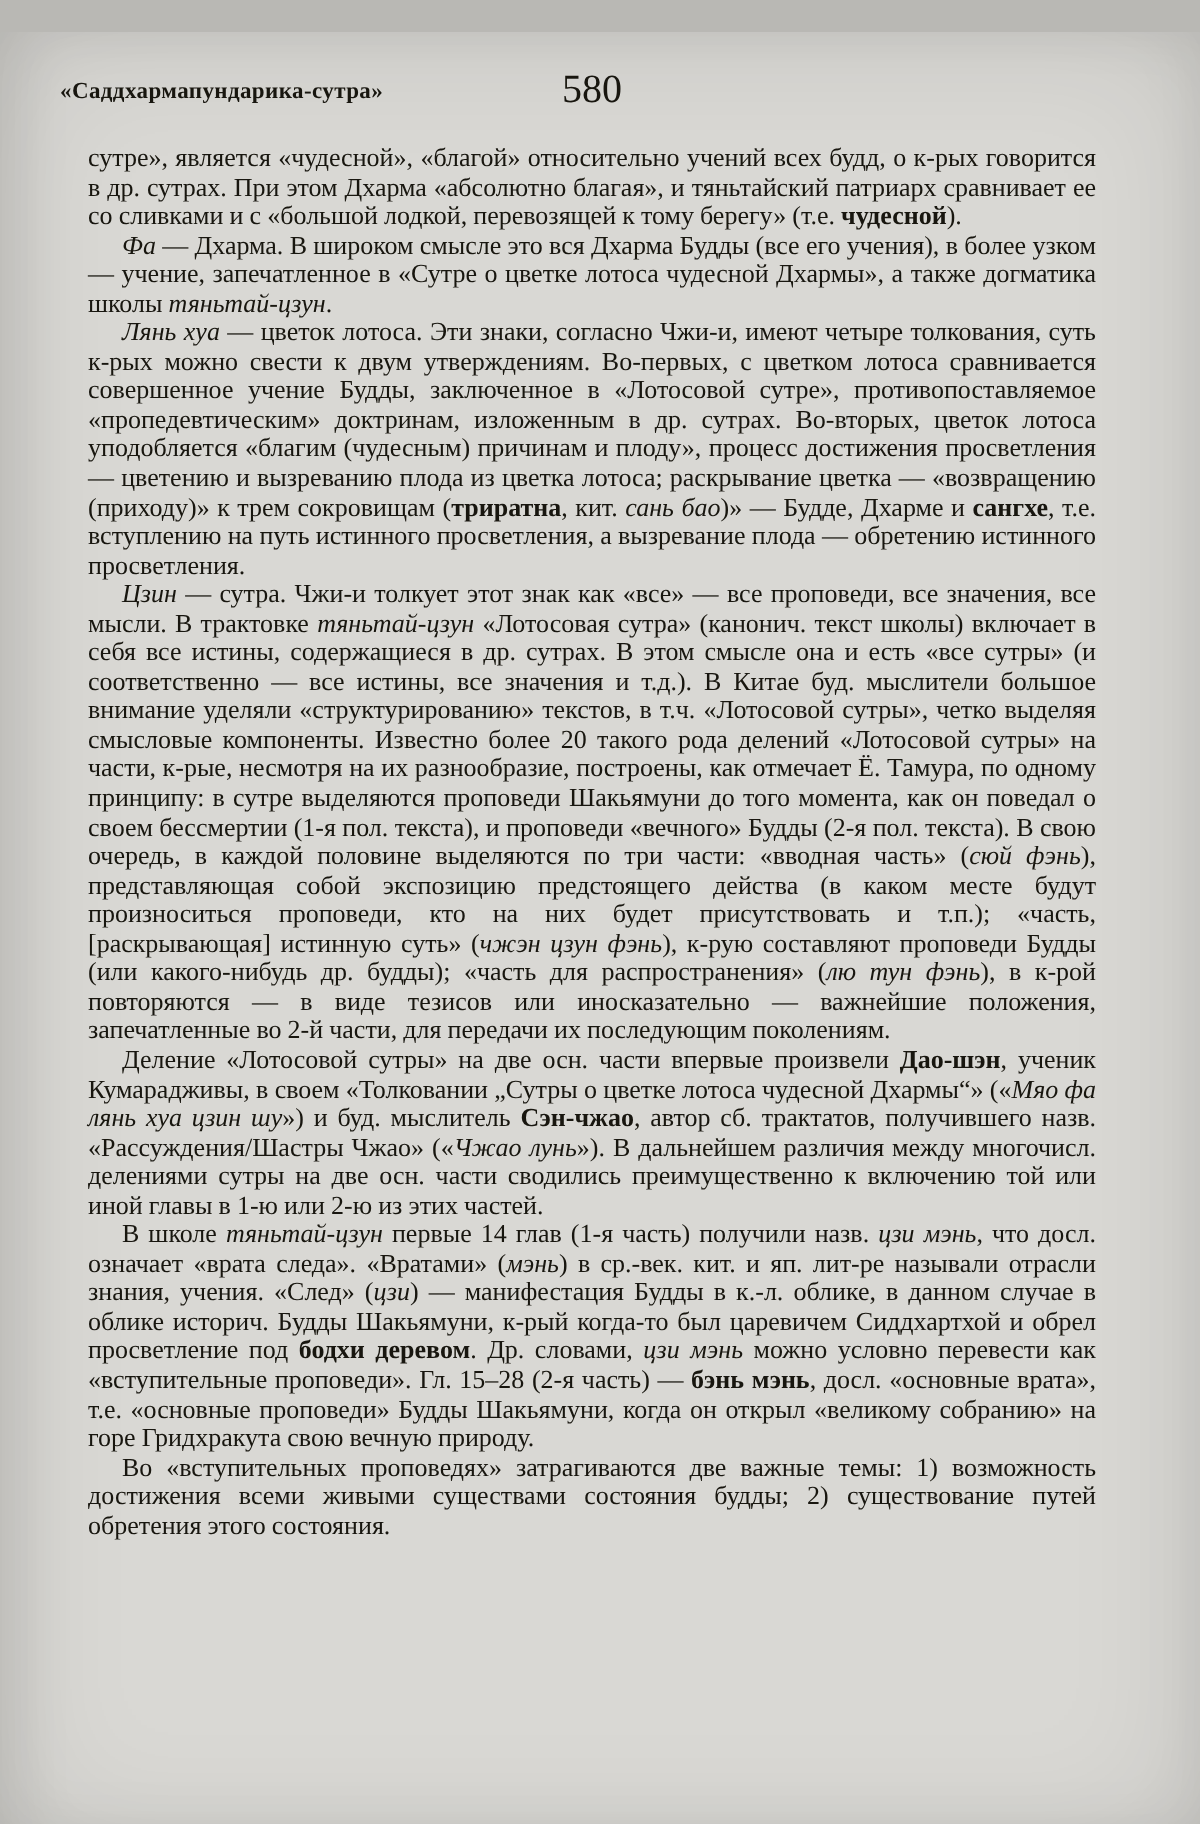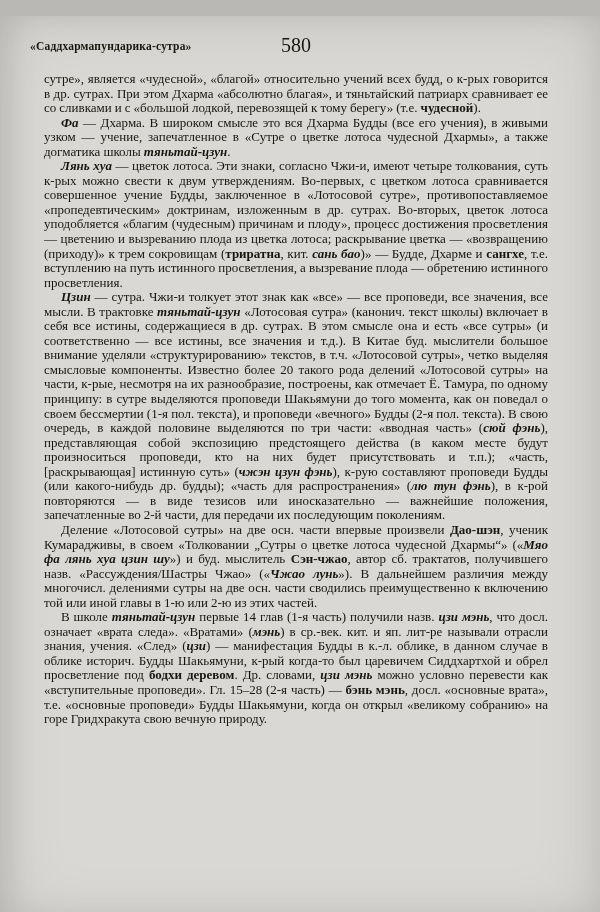--- a/index.html
+++ b/index.html
@@ -51,32 +51,33 @@
     word-spacing: -0.2px;
   }
   .para {
     margin: 0;
     padding: 0;
   }
   .para.indent {
     text-indent: 17px;
   }
   .seg-b  { font-weight: bold; }
-  .seg-i  { font-style: italic; font-weight: bold; }
+  .seg-i  { font-style: italic; }
   .seg-bi { font-weight: bold; }
 </style>
 </head>
 <body>
 
 <div class="scan-page" style="color: rgb(24, 22, 15); background-color: rgb(217, 216, 212);">
   <div class="page-header">
     <span class="running-title">«Саддхармапундарика-сутра»</span>
     <span class="page-number">580</span>
   </div>
   <div class="page-body">
       <p class="para"><span>сутре», является «чудесной», «благой» относительно учений всех будд, о к-рых говорится в др. сутрах. При этом Дхарма «абсолютно благая», и тяньтайский патриарх сравнивает ее со сливками и с «большой лодкой, перевозящей к тому берегу» (т.е. </span><span class="seg-b">чудесной</span><span>).</span></p>
-      <p class="para indent"><span class="seg-i">Фа</span><span> — Дхарма. В широком смысле это вся Дхарма Будды (все его учения), в живыми узком — учение, запечатленное в «Сутре о цветке лотоса чудесной Дхармы», а также догматика школы </span><span class="seg-i">тяньтай-цзун</span><span>.</span></p>
+      <p class="para indent"><span class="seg-i">Фа</span><span> — Дхарма. В широком смысле это вся Дхарма Будды (все его учения), в более узком — учение, запечатленное в «Сутре о цветке лотоса чудесной Дхармы», а также догматика школы </span><span class="seg-i">тяньтай-цзун</span><span>.</span></p>
       <p class="para indent"><span class="seg-i">Лянь хуа</span><span> — цветок лотоса. Эти знаки, согласно Чжи-и, имеют четыре толкования, суть к-рых можно свести к двум утверждениям. Во-первых, с цветком лотоса сравнивается совершенное учение Будды, заключенное в «Лотосовой сутре», противопоставляемое «пропедевтическим» доктринам, изложенным в др. сутрах. Во-вторых, цветок лотоса уподобляется «благим (чудесным) причинам и плоду», процесс достижения просветления — цветению и вызреванию плода из цветка лотоса; раскрывание цветка — «возвращению (приходу)» к трем сокровищам (</span><span class="seg-b">триратна</span><span>, кит. </span><span class="seg-i">сань бао</span><span>)» — Будде, Дхарме и </span><span class="seg-b">сангхе</span><span>, т.е. вступлению на путь истинного просветления, а вызревание плода — обретению истинного просветления.</span></p>
       <p class="para indent"><span class="seg-i">Цзин</span><span> — сутра. Чжи-и толкует этот знак как «все» — все проповеди, все значения, все мысли. В трактовке </span><span class="seg-i">тяньтай-цзун</span><span> «Лотосовая сутра» (канонич. текст школы) включает в себя все истины, содержащиеся в др. сутрах. В этом смысле она и есть «все сутры» (и соответственно — все истины, все значения и т.д.). В Китае буд. мыслители большое внимание уделяли «структурированию» текстов, в т.ч. «Лотосовой сутры», четко выделяя смысловые компоненты. Известно более 20 такого рода делений «Лотосовой сутры» на части, к-рые, несмотря на их разнообразие, построены, как отмечает Ё. Тамура, по одному принципу: в сутре выделяются проповеди Шакьямуни до того момента, как он поведал о своем бессмертии (1-я пол. текста), и проповеди «вечного» Будды (2-я пол. текста). В свою очередь, в каждой половине выделяются по три части: «вводная часть» (</span><span class="seg-i">сюй фэнь</span><span>), представляющая собой экспозицию предстоящего действа (в каком месте будут произноситься проповеди, кто на них будет присутствовать и т.п.); «часть, [раскрывающая] истинную суть» (</span><span class="seg-i">чжэн цзун фэнь</span><span>), к-рую составляют проповеди Будды (или какого-нибудь др. будды); «часть для распространения» (</span><span class="seg-i">лю тун фэнь</span><span>), в к-рой повторяются — в виде тезисов или иносказательно — важнейшие положения, запечатленные во 2-й части, для передачи их последующим поколениям.</span></p>
       <p class="para indent"><span>Деление «Лотосовой сутры» на две осн. части впервые произвели </span><span class="seg-b">Дао-шэн</span><span>, ученик Кумарадживы, в своем «Толковании „Сутры о цветке лотоса чудесной Дхармы“» («</span><span class="seg-i">Мяо фа лянь хуа цзин шу</span><span>») и буд. мыслитель </span><span class="seg-b">Сэн-чжао</span><span>, автор сб. трактатов, получившего назв. «Рассуждения/Шастры Чжао» («</span><span class="seg-i">Чжао лунь</span><span>»). В дальнейшем различия между многочисл. делениями сутры на две осн. части сводились преимущественно к включению той или иной главы в 1-ю или 2-ю из этих частей.</span></p>
       <p class="para indent"><span>В школе </span><span class="seg-i">тяньтай-цзун</span><span> первые 14 глав (1-я часть) получили назв. </span><span class="seg-i">цзи мэнь</span><span>, что досл. означает «врата следа». «Вратами» (</span><span class="seg-i">мэнь</span><span>) в ср.-век. кит. и яп. лит-ре называли отрасли знания, учения. «След» (</span><span class="seg-i">цзи</span><span>) — манифестация Будды в к.-л. облике, в данном случае в облике историч. Будды Шакьямуни, к-рый когда-то был царевичем Сиддхартхой и обрел просветление под </span><span class="seg-b">бодхи деревом</span><span>. Др. словами, </span><span class="seg-i">цзи мэнь</span><span> можно условно перевести как «вступительные проповеди». Гл. 15–28 (2-я часть) — </span><span class="seg-bi">бэнь мэнь</span><span>, досл. «основные врата», т.е. «основные проповеди» Будды Шакьямуни, когда он открыл «великому собранию» на горе Гридхракута свою вечную природу.</span></p>
+      <p class="para indent"><span>Во «вступительных проповедях» затрагиваются две важные темы: 1) возможность достижения всеми живыми существами состояния будды; 2) существование путей обретения этого состояния.</span></p>
     </div>
 </div>
 
 </body></html>

